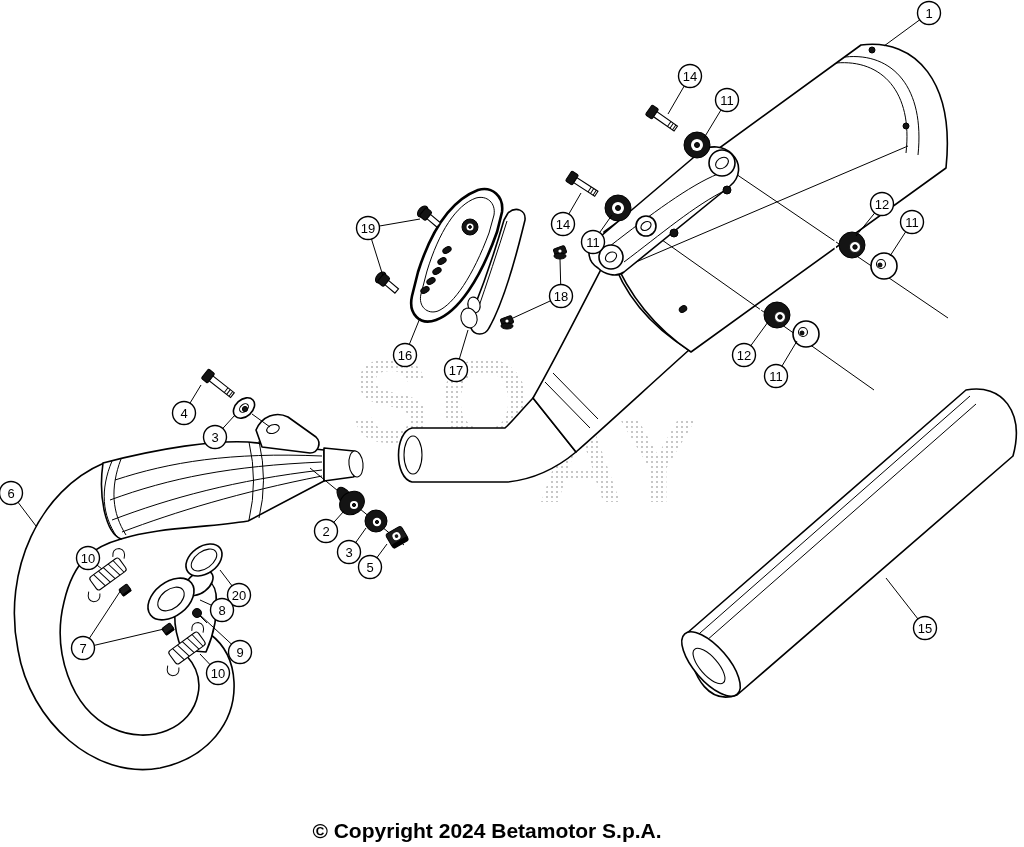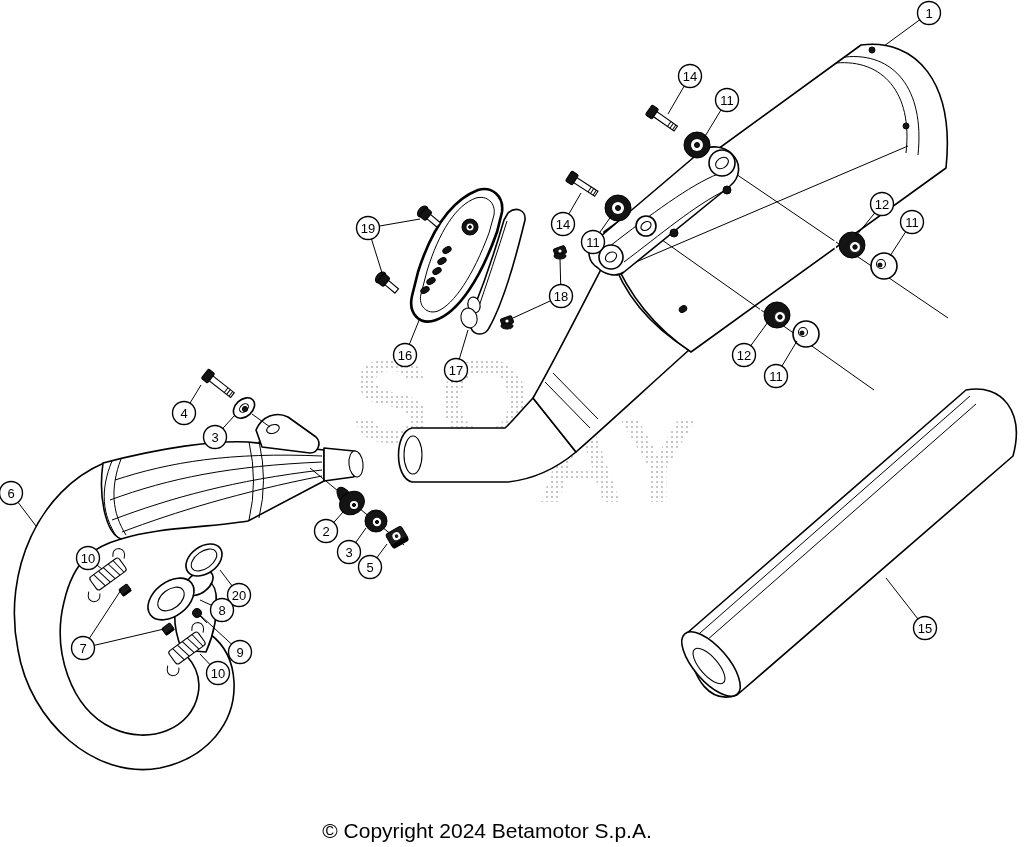--- a/index.html
+++ b/index.html
@@ -9,21 +9,21 @@
   .lnthin{fill:none;stroke:#000;stroke-width:1;stroke-linejoin:round;}
   .wh{fill:#fff;stroke:#000;stroke-width:1.6;stroke-linejoin:round;}
   .whthin{fill:#fff;stroke:#000;stroke-width:1.1;}
   .bk{fill:#141414;stroke:#000;stroke-width:1;}
   .leader{stroke:#000;stroke-width:1;fill:none;}
   .callout-circle{fill:#fff;stroke:#000;stroke-width:1.4;}
   .callout-num{font-family:"Liberation Sans",sans-serif;font-size:13px;fill:#000;
                text-anchor:middle;}
   .wmtext{font-family:"Liberation Sans",sans-serif;font-weight:bold;opacity:.85;}
   #copyright{position:absolute;top:819px;left:487px;transform:translateX(-50%);
-             font-size:21px;font-weight:normal;color:#000;white-space:nowrap;}
+             font-size:21px;font-weight:bold;color:#000;white-space:nowrap;}
 </style>
 </head>
 <body>
 
 <div id="stage">
 <svg width="1024" height="847" viewBox="0 0 1024 847">
 
   <defs>
     <pattern id="wmdots" width="5" height="5" patternUnits="userSpaceOnUse">
       <circle cx="2" cy="2" r="1" fill="#a8a8a8"></circle>

